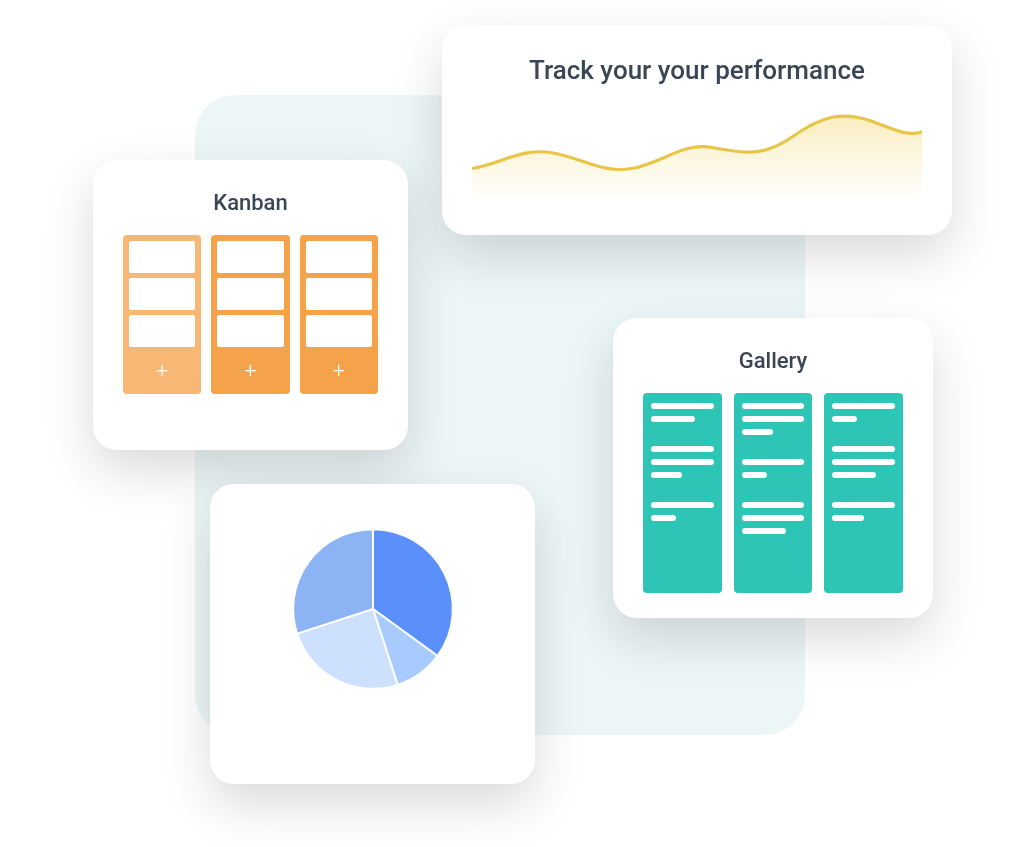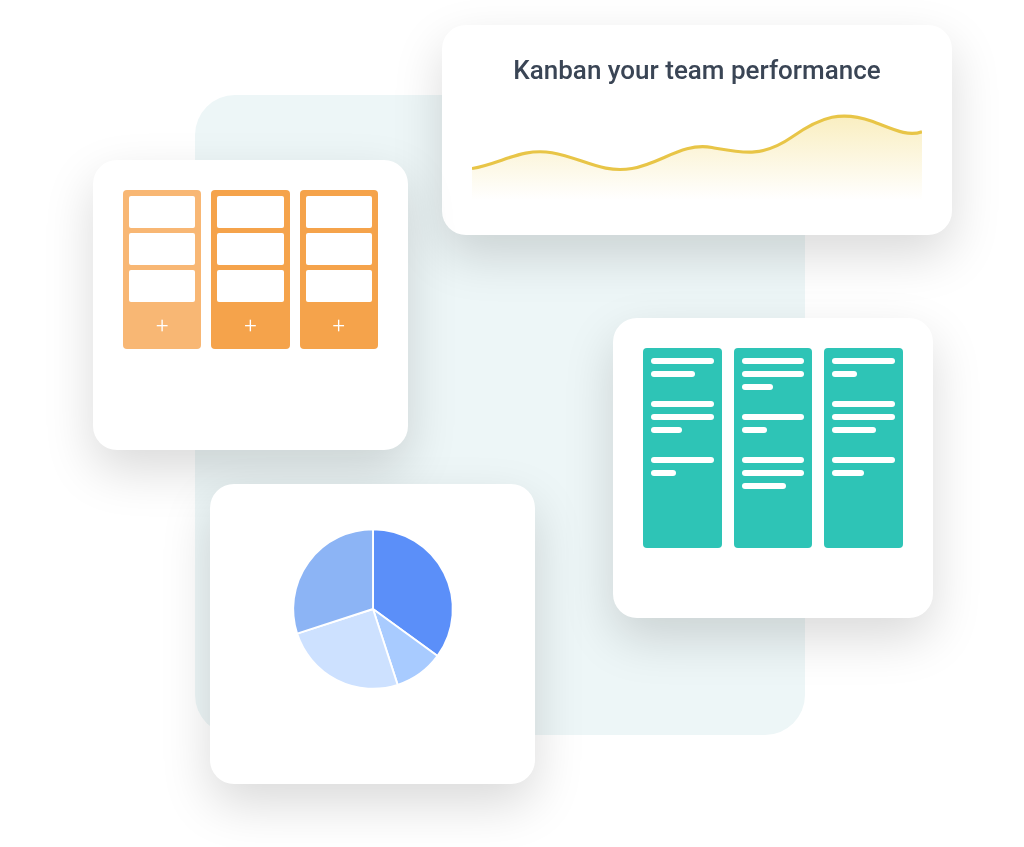--- a/index.html
+++ b/index.html
@@ -133,34 +133,35 @@
       width: 190px;
       height: 190px;
     }
   </style>
 </head>
 <body>
 
 <div class="backdrop"></div>
 
 <div class="card performance-card">
-  <div class="card-title">Kanban your team performance</div>
+  <div class="card-title">Track your your performance</div>
   <svg class="chart-area" viewBox="0 0 450 100" preserveAspectRatio="none">
     <defs>
       <linearGradient id="lineGrad" x1="0" y1="0" x2="0" y2="1">
         <stop offset="0%" stop-color="#F7E7A6" stop-opacity="0.7"></stop>
         <stop offset="100%" stop-color="#F7E7A6" stop-opacity="0"></stop>
       </linearGradient>
     </defs>
     <path d="M0,70 C30,65 50,50 80,55 C110,60 130,75 160,70 C190,65 210,45 240,50 C270,55 290,60 320,40 C350,20 370,15 400,25 C420,32 435,40 450,35 L450,100 L0,100 Z" fill="url(#lineGrad)"></path>
     <path d="M0,70 C30,65 50,50 80,55 C110,60 130,75 160,70 C190,65 210,45 240,50 C270,55 290,60 320,40 C350,20 370,15 400,25 C420,32 435,40 450,35" fill="none" stroke="#E8C547" stroke-width="3"></path>
   </svg>
 </div>
 
 <div class="card kanban-card">
+  <div class="card-title">Kanban</div>
   <div class="kanban-columns">
     <div class="kanban-col light">
       <div class="kanban-cell"></div>
       <div class="kanban-cell"></div>
       <div class="kanban-cell"></div>
       <div class="kanban-plus">+</div>
     </div>
     <div class="kanban-col">
       <div class="kanban-cell"></div>
       <div class="kanban-cell"></div>
@@ -170,20 +171,21 @@
     <div class="kanban-col">
       <div class="kanban-cell"></div>
       <div class="kanban-cell"></div>
       <div class="kanban-cell"></div>
       <div class="kanban-plus">+</div>
     </div>
   </div>
 </div>
 
 <div class="card gallery-card">
+  <div class="card-title">Gallery</div>
   <div class="gallery-columns">
     <div class="gallery-col">
       <div class="gallery-line w100"></div>
       <div class="gallery-line w70"></div>
       <div class="gallery-gap"></div>
       <div class="gallery-line w100"></div>
       <div class="gallery-line w100"></div>
       <div class="gallery-line w50"></div>
       <div class="gallery-gap"></div>
       <div class="gallery-line w100"></div>

